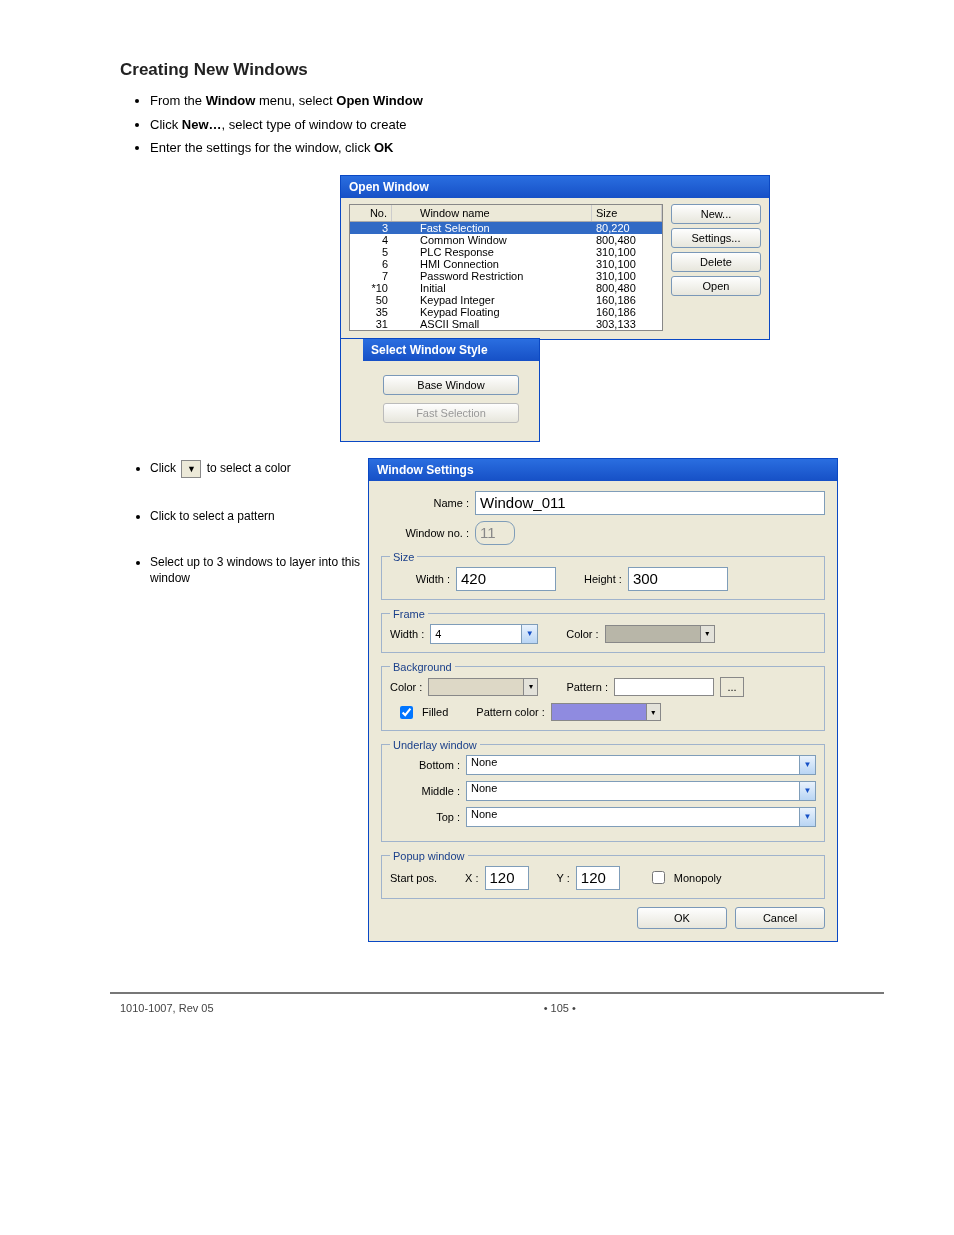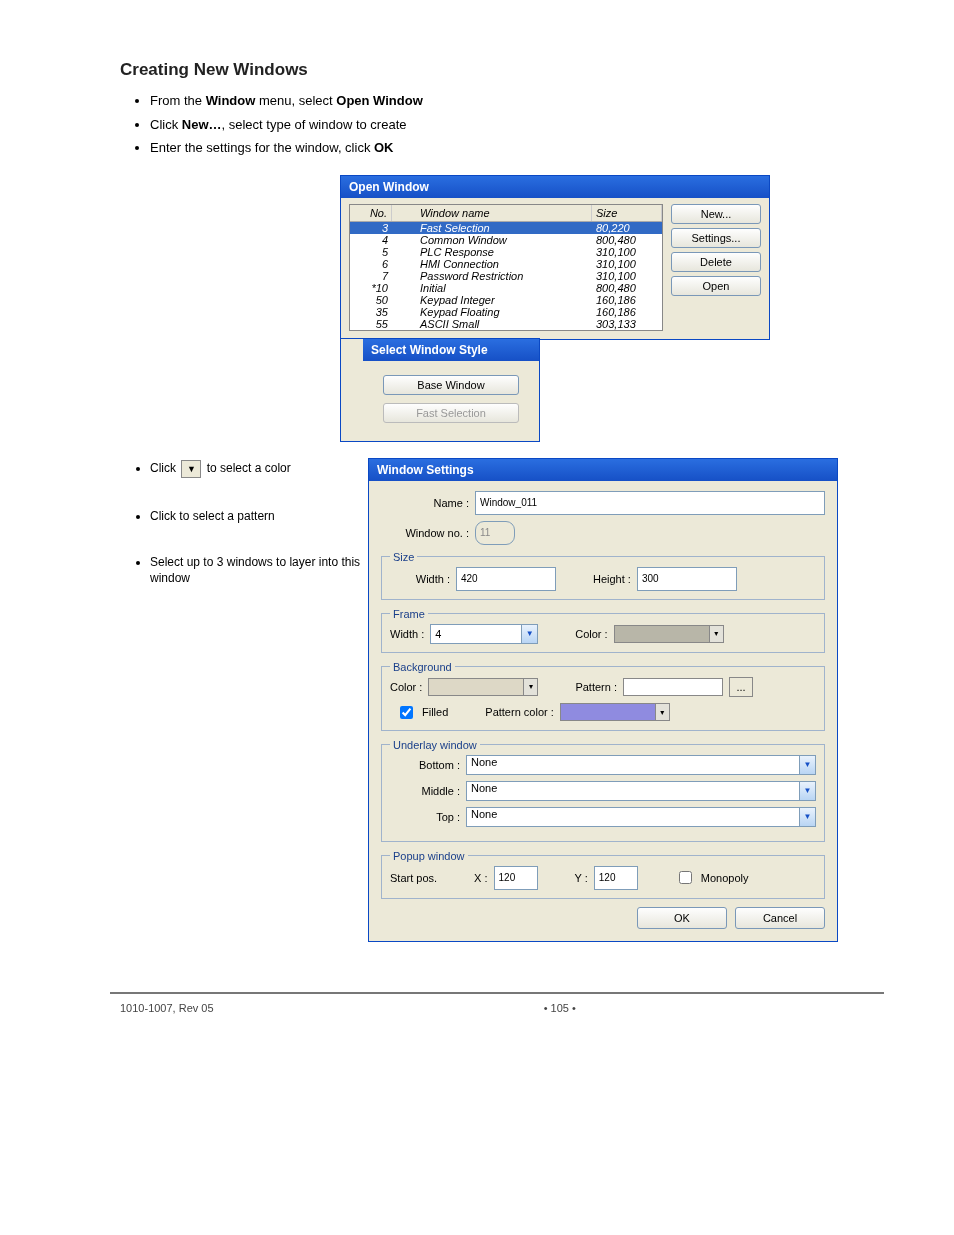--- a/index.html
+++ b/index.html
@@ -42,21 +42,21 @@
   .titlebar {
     background: linear-gradient(#2a6ee0, #1650c6);
     color: #fff;
     font-weight: bold;
     padding: 4px 8px;
     font-size: 12px;
   }
   
   .open-win { width: 430px; }
   .open-body { padding: 6px 8px 8px 8px; display:flex; gap:8px;}
-  .listpanel { flex: 1; background:#fff; border:1px solid #888; font-family:Tahoma,Arial,sans-serif;font-style:italic;}
+  .listpanel { flex: 1; background:#fff; border:1px solid #888; font-family:Tahoma,Arial,sans-serif;}
   .listhead { display:flex; background:#ece9d8; border-bottom:1px solid #aaa; font-size:11px;}
   .listhead div { padding:2px 4px; border-right:1px solid #ccc;}
   .lcol-no{width:42px;text-align:right;}
   .lcol-name{flex:1;margin-left:24px;}
   .lcol-size{width:70px;}
   .listrows{display:flex;flex-direction:column;}
   .lrow{display:flex;font-size:11px;}
   .lrow div{padding:0 4px;}
   .lrow .lcol-no{text-align:right;}
   .lrow.selected{background:#316ac5;color:#fff;}
@@ -75,21 +75,21 @@
   .select-body { padding:14px 20px 10px 20px; background:#ece9d8;}
   .select-body .xpbtn { width:100%; margin-bottom:8px;}
   .select-body .xpbtn.dis { color:#999; border-color:#bbb;}
   
   .settings-win{width:470px;margin-top:-2px;}
   .settings-body{padding:10px 12px 12px 12px;background:#ece9d8;}
   .formrow{display:flex;align-items:center;margin-bottom:6px;gap:6px;}
   .formrow label{width:88px;text-align:right;font-size:11px;}
   .xinput{
     background:#fff;border:1px solid #7f9db9;height:24px;
-    padding:8px 4px;font-size:10px;
+    padding:8px 4px;font-size:15px;
   }
   .xinput.dis{background:#ece9d8;color:#888;border-radius:9px;}
   fieldset{border:1px solid #a0b3cc;margin:6px 0 8px 0;padding:4px 8px 8px 8px;}
   legend{color:#1a3f8a;font-size:11px;padding:0 3px;}
   .colorswatch{
     display:inline-block;background:#b8b6a8;border:1px solid #888;
     width:110px;height:18px;vertical-align:middle;position:relative;
   }
   .colorswatch .dd{position:absolute;right:0;top:0;bottom:0;width:14px;
     background:#e3e2da;border-left:1px solid #888;display:flex;align-items:center;justify-content:center;font-size:8px;}
@@ -115,21 +115,21 @@
   .leftnotes ul{list-style:disc;margin:0 0 0 30px;padding:0;width:220px;}
   .leftnotes li{margin-bottom:30px;line-height:1.35;font-size:12px;}
   .dd-icon{
     display:inline-block;width:20px;height:18px;border:1px solid #888;
     background:#ece9d8;vertical-align:middle;text-align:center;font-size:9px;line-height:16px;
     margin:0 2px;
   }
   .footer-sep{border-top:2px solid #777;margin:50px -10px 8px -10px;}
   .footer{display:flex;justify-content:space-between;font-size:11px;color:#444;}
   .footer .mid{color:#444;margin-left:32px;}
-  .row-spread{display:flex;gap:37px;align-items:center;}
+  .row-spread{display:flex;gap:28px;align-items:center;}
   .row-spread .pair{display:flex;align-items:center;gap:6px;}
   .row-spread .pair label{width:auto;text-align:right;font-size:11px;}
   .twocol{display:flex;gap:18px;align-items:flex-start;}
   .twocol .col-left{width:230px;}
   .twocol .col-right{flex:1;}
   .frame-row label{width:58px;}
   .bg-row label{width:58px;}
 </style>
 </head>
 <body>
@@ -194,21 +194,21 @@
               <div class="lcol-no">50</div>
                 <div class="lcol-name">Keypad Integer</div>
                 <div class="lcol-size">160,186</div>
             </div>
             <div class="lrow">
               <div class="lcol-no">35</div>
                 <div class="lcol-name">Keypad Floating</div>
                 <div class="lcol-size">160,186</div>
             </div>
             <div class="lrow">
-              <div class="lcol-no">55</div>
+              <div class="lcol-no">31</div>
                 <div class="lcol-name">ASCII Small</div>
                 <div class="lcol-size">303,133</div>
             </div>
           </div>
         </div>
         <div class="btncol">
           <div class="xpbtn">New...</div>
           <div class="xpbtn">Settings...</div>
           <div class="xpbtn">Delete</div>
           <div class="xpbtn">Open</div>

